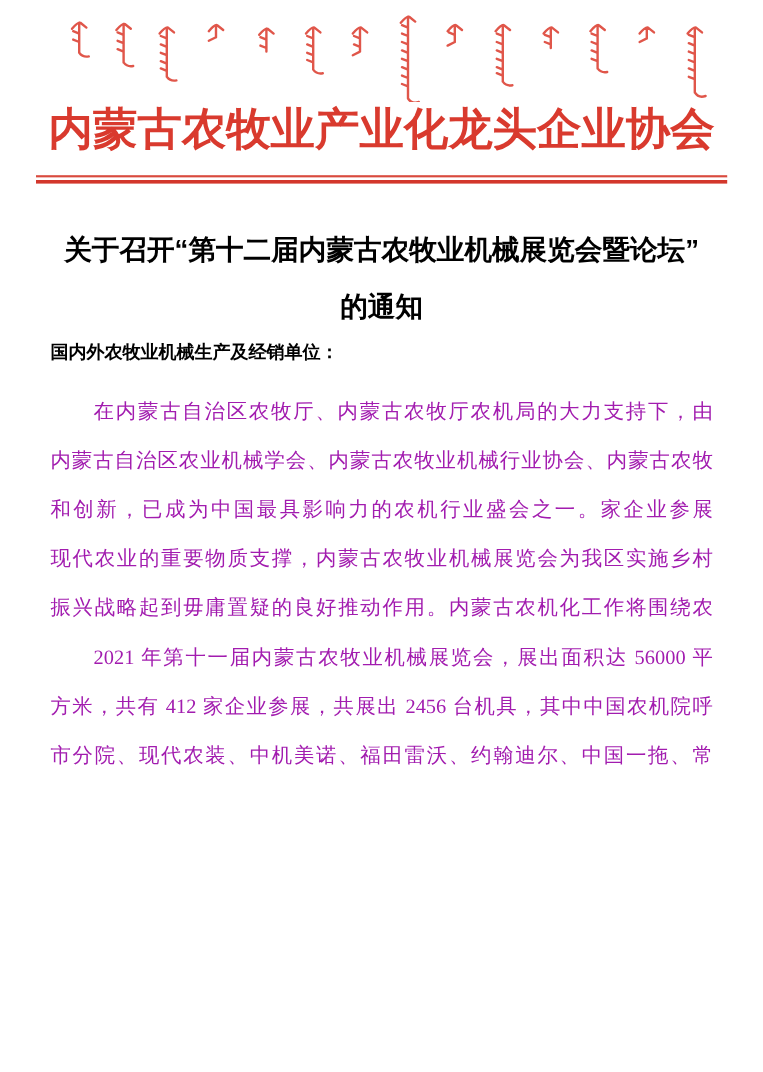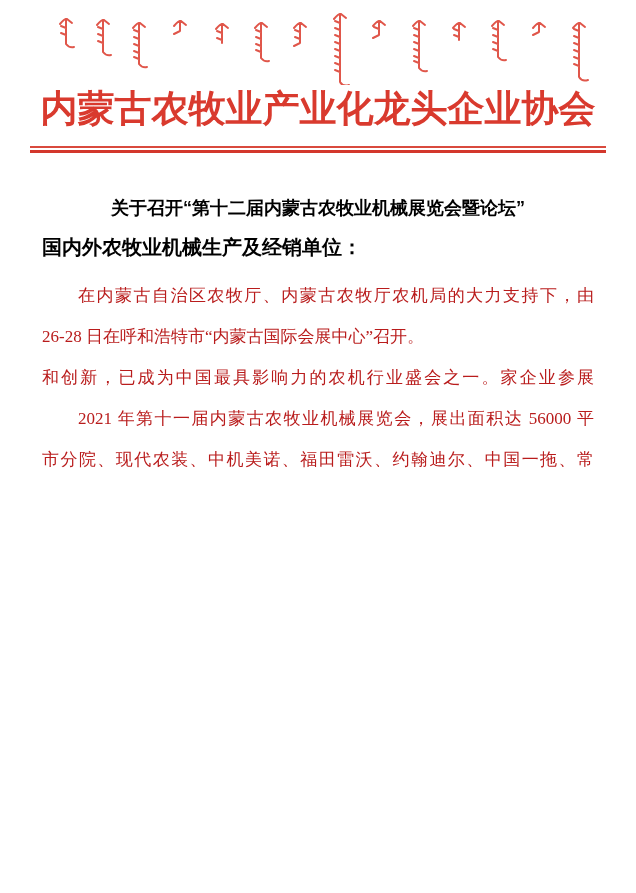--- a/index.html
+++ b/index.html
@@ -35,41 +35,41 @@
   .rule { margin: 13px 30px 0 30px; }
   .rule-thin  { height: 2px; background: #d94a3e; }
   .rule-gap   { height: 2px; background: #ffffff; }
   .rule-thick { height: 3px; background: #d3372c; }
   
   .title {
     margin-top: 32px;
     text-align: center;
     font-family: "Liberation Sans", "DejaVu Sans", sans-serif;
     font-weight: 700;
-    font-size: 18px;
+    font-size: 23px;
     line-height: 47px;
     color: #000000;
   }
   .title .tl { display: block; }
   .salutation {
     margin: 3px 42px 0 42px;
     font-family: "Liberation Sans", "DejaVu Sans", sans-serif;
     font-weight: 700;
-    font-size: 20px;
+    font-size: 15px;
     line-height: 24px;
     color: #000000;
   }
   .paragraphs { margin: 16px 42px 0 42px; }
   .line {
     font-size: 17px;
     line-height: 41px;
     text-align: justify;
     text-align-last: justify;
     white-space: normal;
-    color: #b91c1c;
+    color: #a21caf;
   }
   .line.indent { padding-left: 36px; }
   .line.end { text-align-last: left; }
 </style>
 </head>
 <body>
 
 <div class="page">
 
   <header>
@@ -97,36 +97,40 @@
     <div class="rule">
       <div class="rule-thin"></div>
       <div class="rule-gap"></div>
       <div class="rule-thick"></div>
     </div>
   </header>
 
   <main>
     <h1 class="title">
       <span class="tl">关于召开“第十二届内蒙古农牧业机械展览会暨论坛”</span>
+      <span class="tl">的通知</span>
     </h1>
 
     <p class="salutation">国内外农牧业机械生产及经销单位：</p>
 
     <section class="paragraphs">
 
       <div class="para">
         <div class="line indent">在内蒙古自治区农牧厅、内蒙古农牧厅农机局的大力支持下，由</div>
-        <div class="line end">26-28 日在呼和浩特市“内蒙古国际会展中心”召开。</div>
+        <div class="line">内蒙古自治区农业机械学会、内蒙古农牧业机械行业协会、内蒙古农牧</div>
       </div>
 
       <div class="para">
         <div class="line">和创新，已成为中国最具影响力的农机行业盛会之一。家企业参展</div>
+        <div class="line">现代农业的重要物质支撑，内蒙古农牧业机械展览会为我区实施乡村</div>
+        <div class="line">振兴战略起到毋庸置疑的良好推动作用。内蒙古农机化工作将围绕农</div>
       </div>
 
       <div class="para">
         <div class="line indent">2021 年第十一届内蒙古农牧业机械展览会，展出面积达 56000 平</div>
+        <div class="line">方米，共有 412 家企业参展，共展出 2456 台机具，其中中国农机院呼</div>
         <div class="line">市分院、现代农装、中机美诺、福田雷沃、约翰迪尔、中国一拖、常</div>
       </div>
 
     </section>
   </main>
 
 </div>
 
 </body></html>

